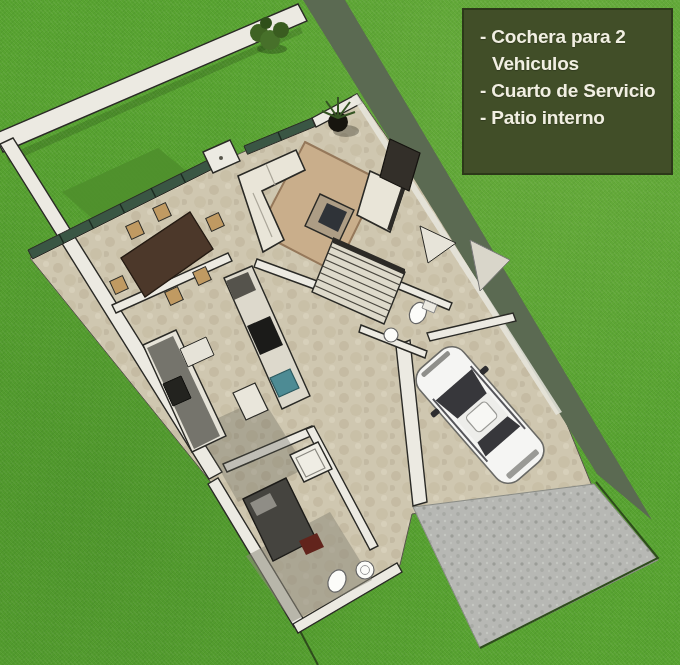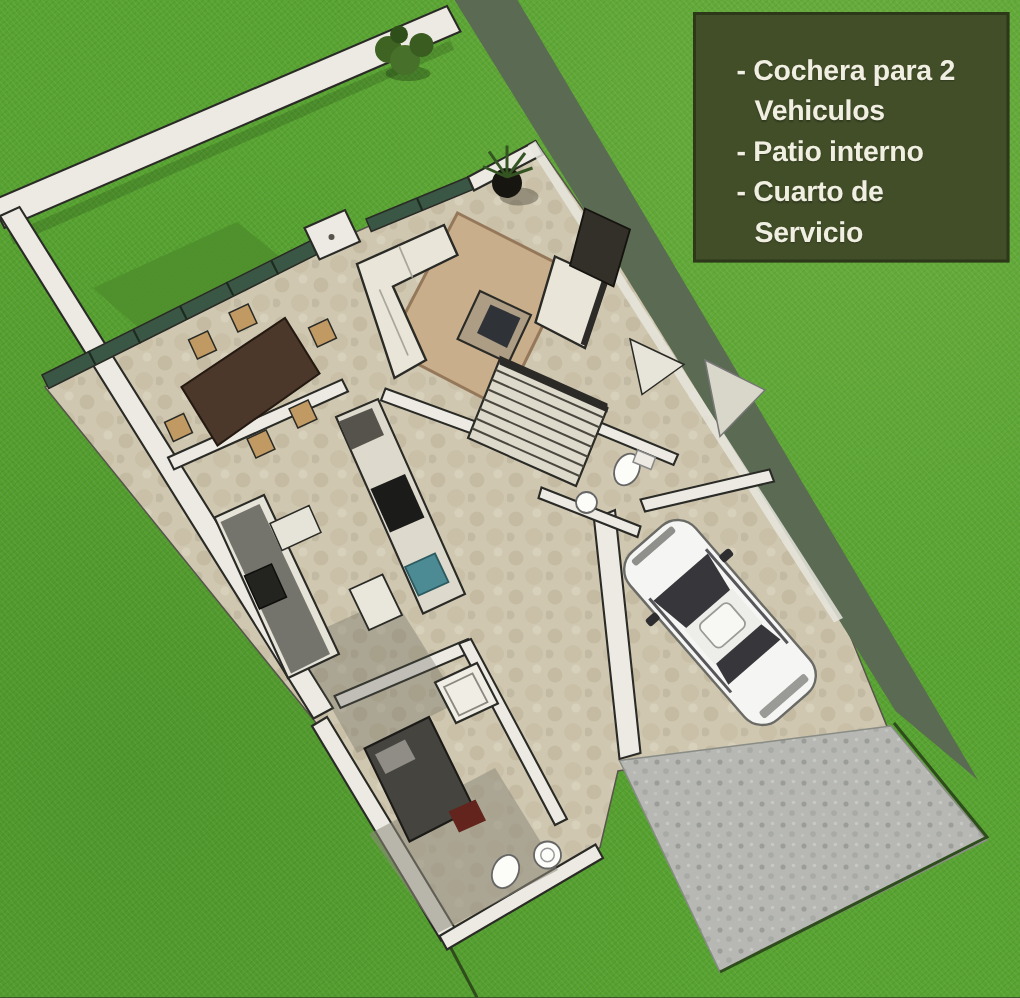--- a/index.html
+++ b/index.html
@@ -20,21 +20,21 @@
   .sv-cream{fill:var(--sofa);stroke:var(--outline);stroke-width:1.6;}
   .sv-darkwood{fill:var(--furniture_dark);stroke:#241a12;stroke-width:1.4;}
   .info-box{
     position:absolute;left:462px;top:8px;width:211px;height:167px;
     background:var(--box_bg,#414e28);
     border:2px solid rgba(28,38,12,.55);
     box-sizing:border-box;
     padding:12px 8px 8px 15px;
     color:var(--box_text,#f1efe2);
   }
-  .info-box ul{list-style:none;margin:12px;padding:0;}
+  .info-box ul{list-style:none;margin:1px;padding:0;}
   .info-box li{
     font-size:19px;font-weight:700;line-height:27px;
     letter-spacing:-0.2px;
     padding-left:12px;text-indent:-12px;
     text-shadow:0 1px 1px rgba(0,0,0,.25);
   }
 </style>
 </head>
 <body>
 
@@ -189,18 +189,18 @@
       <circle cx="259" cy="33" r="9" fill="#3f6323"></circle>
       <circle cx="270" cy="40" r="10" fill="#47702a"></circle>
       <circle cx="281" cy="30" r="8" fill="#3a5c20"></circle>
       <circle cx="266" cy="23" r="6" fill="#2f4f1a"></circle>
     </g>
   </svg>
 
   <div class="info-box">
     <ul>
       <li>- Cochera para 2 Vehiculos</li>
+      <li>- Cuarto de Servicio</li>
       <li>- Patio interno</li>
-      <li>- Cuarto de Servicio</li>
     </ul>
   </div>
 
 </div>
 
 </body></html>

